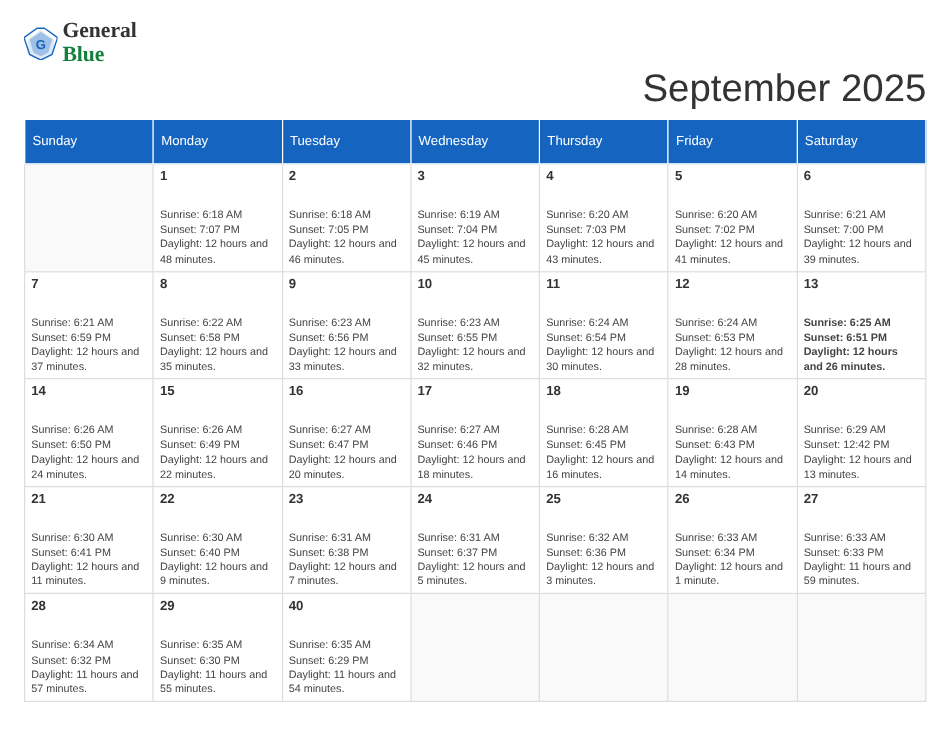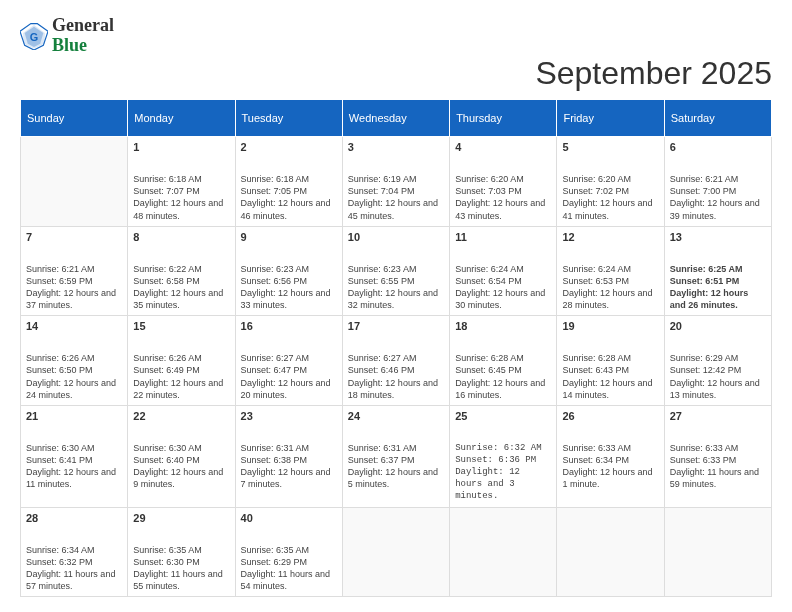--- a/index.html
+++ b/index.html
@@ -276,21 +276,21 @@
 Daylight: 12 hours and 7 minutes.</div>
           </td>
           <td>
             <div class="day-number">24</div>
             <div class="day-info" style="white-space: pre-line;">Sunrise: 6:31 AM
 Sunset: 6:37 PM
 Daylight: 12 hours and 5 minutes.</div>
           </td>
           <td>
             <div class="day-number">25</div>
-            <div class="day-info" style="white-space: pre-line; font-family: Liberation Mono, monospace;">Sunrise: 6:32 AM
+            <div class="day-info" style="white-space: pre-line;">Sunrise: 6:32 AM
 Sunset: 6:36 PM
 Daylight: 12 hours and 3 minutes.</div>
           </td>
           <td>
             <div class="day-number">26</div>
             <div class="day-info" style="white-space: pre-line;">Sunrise: 6:33 AM
 Sunset: 6:34 PM
 Daylight: 12 hours and 1 minute.</div>
           </td>
           <td>

